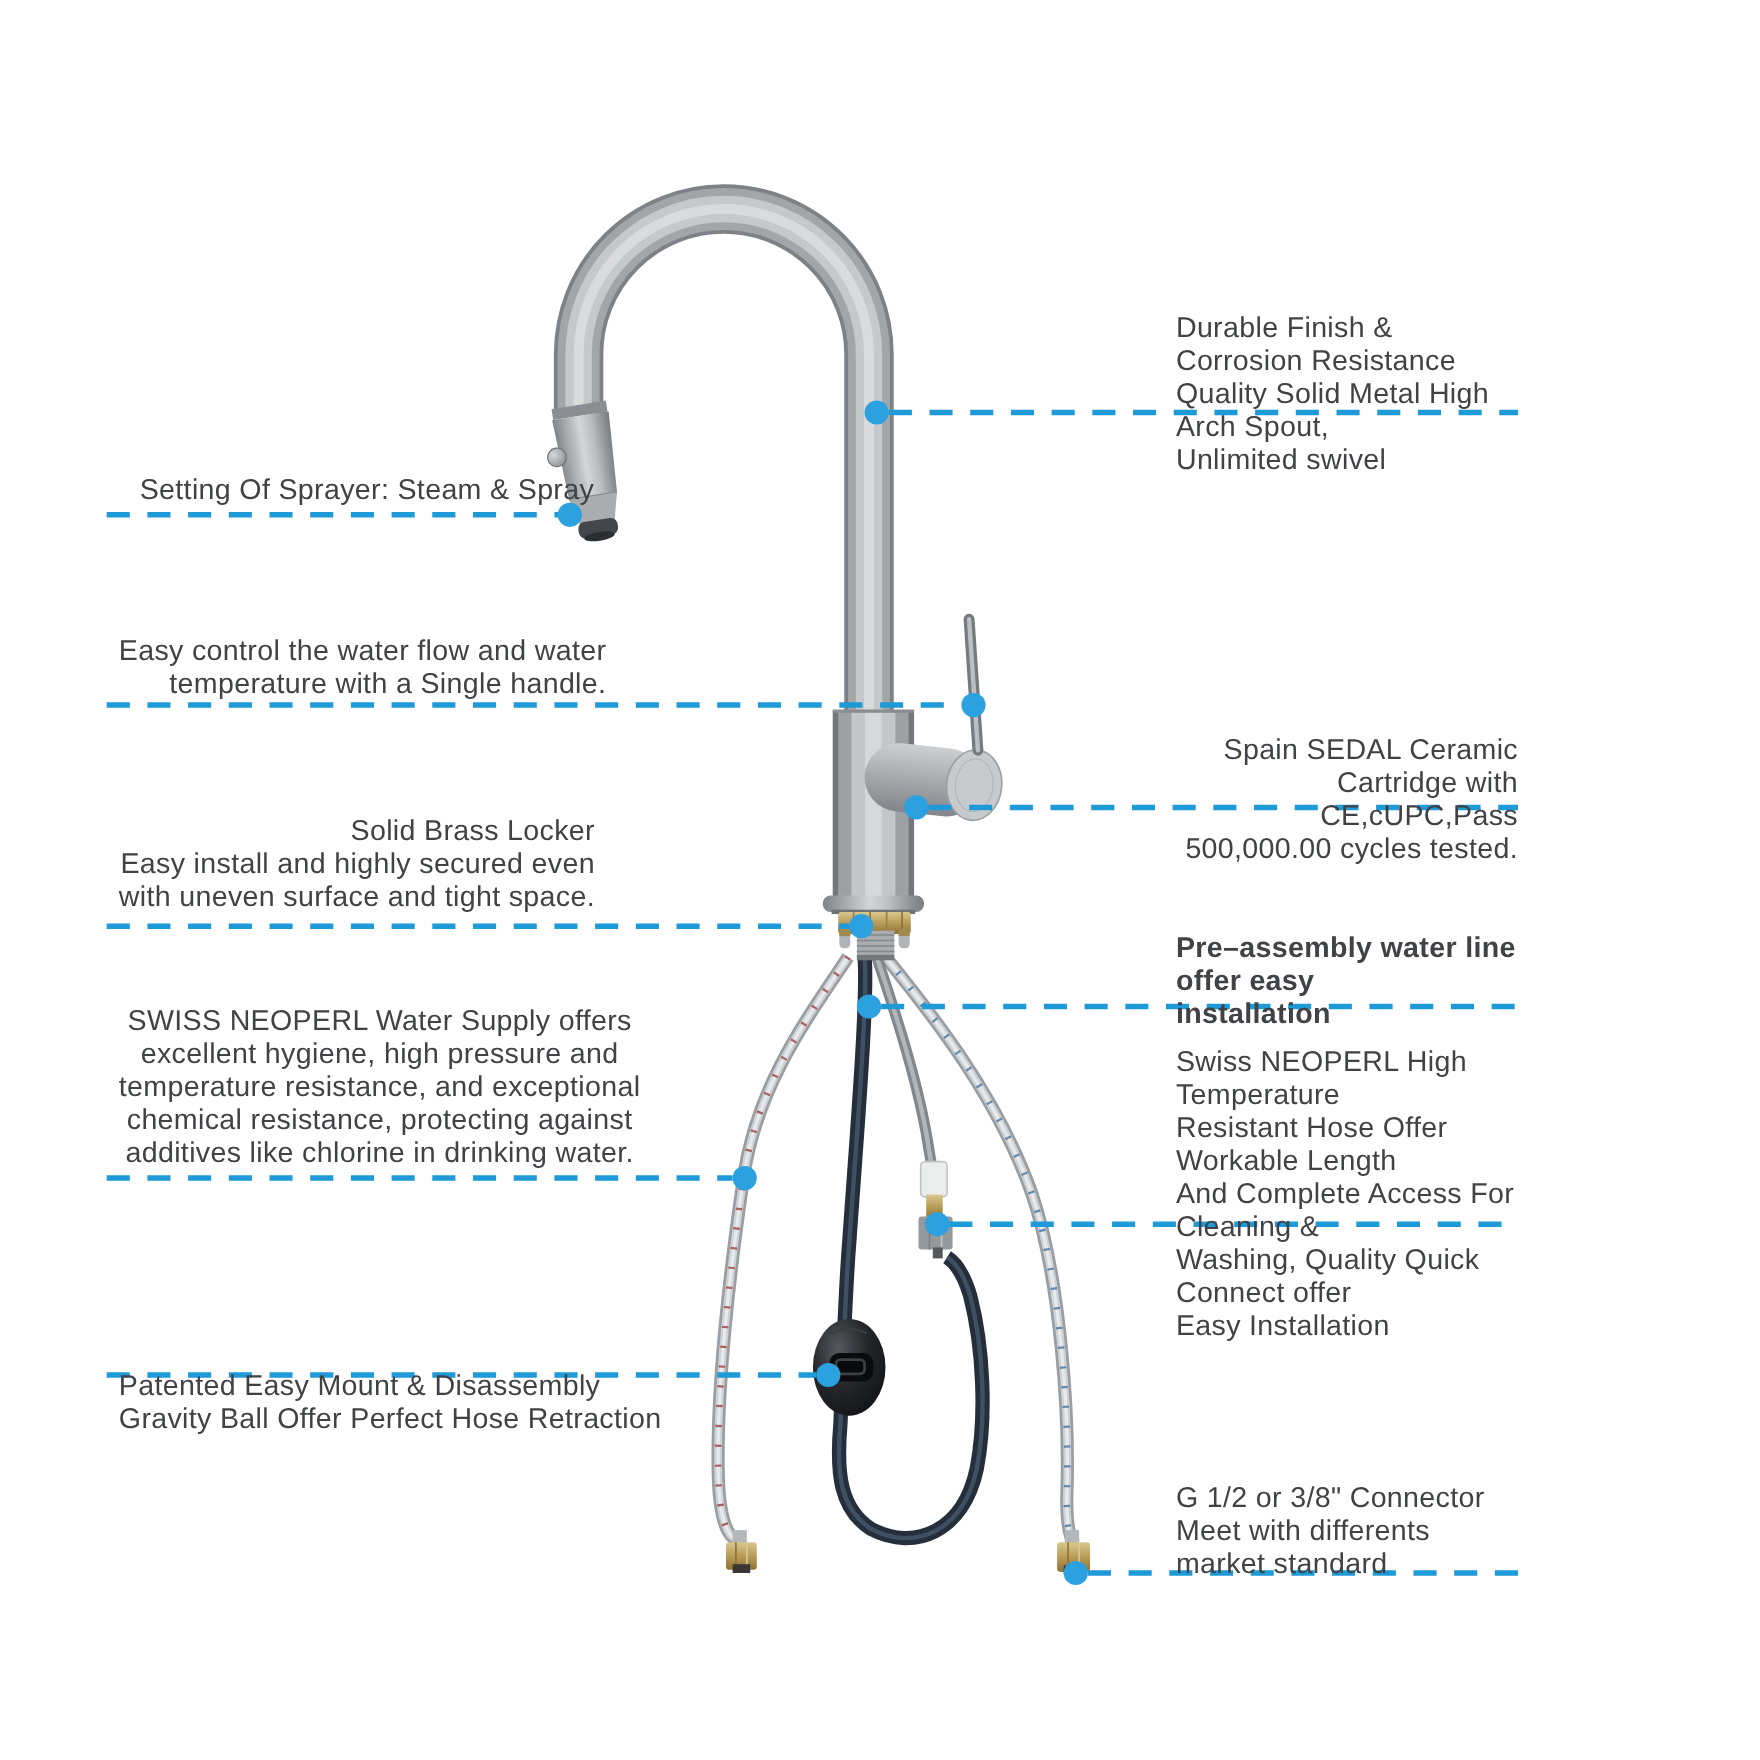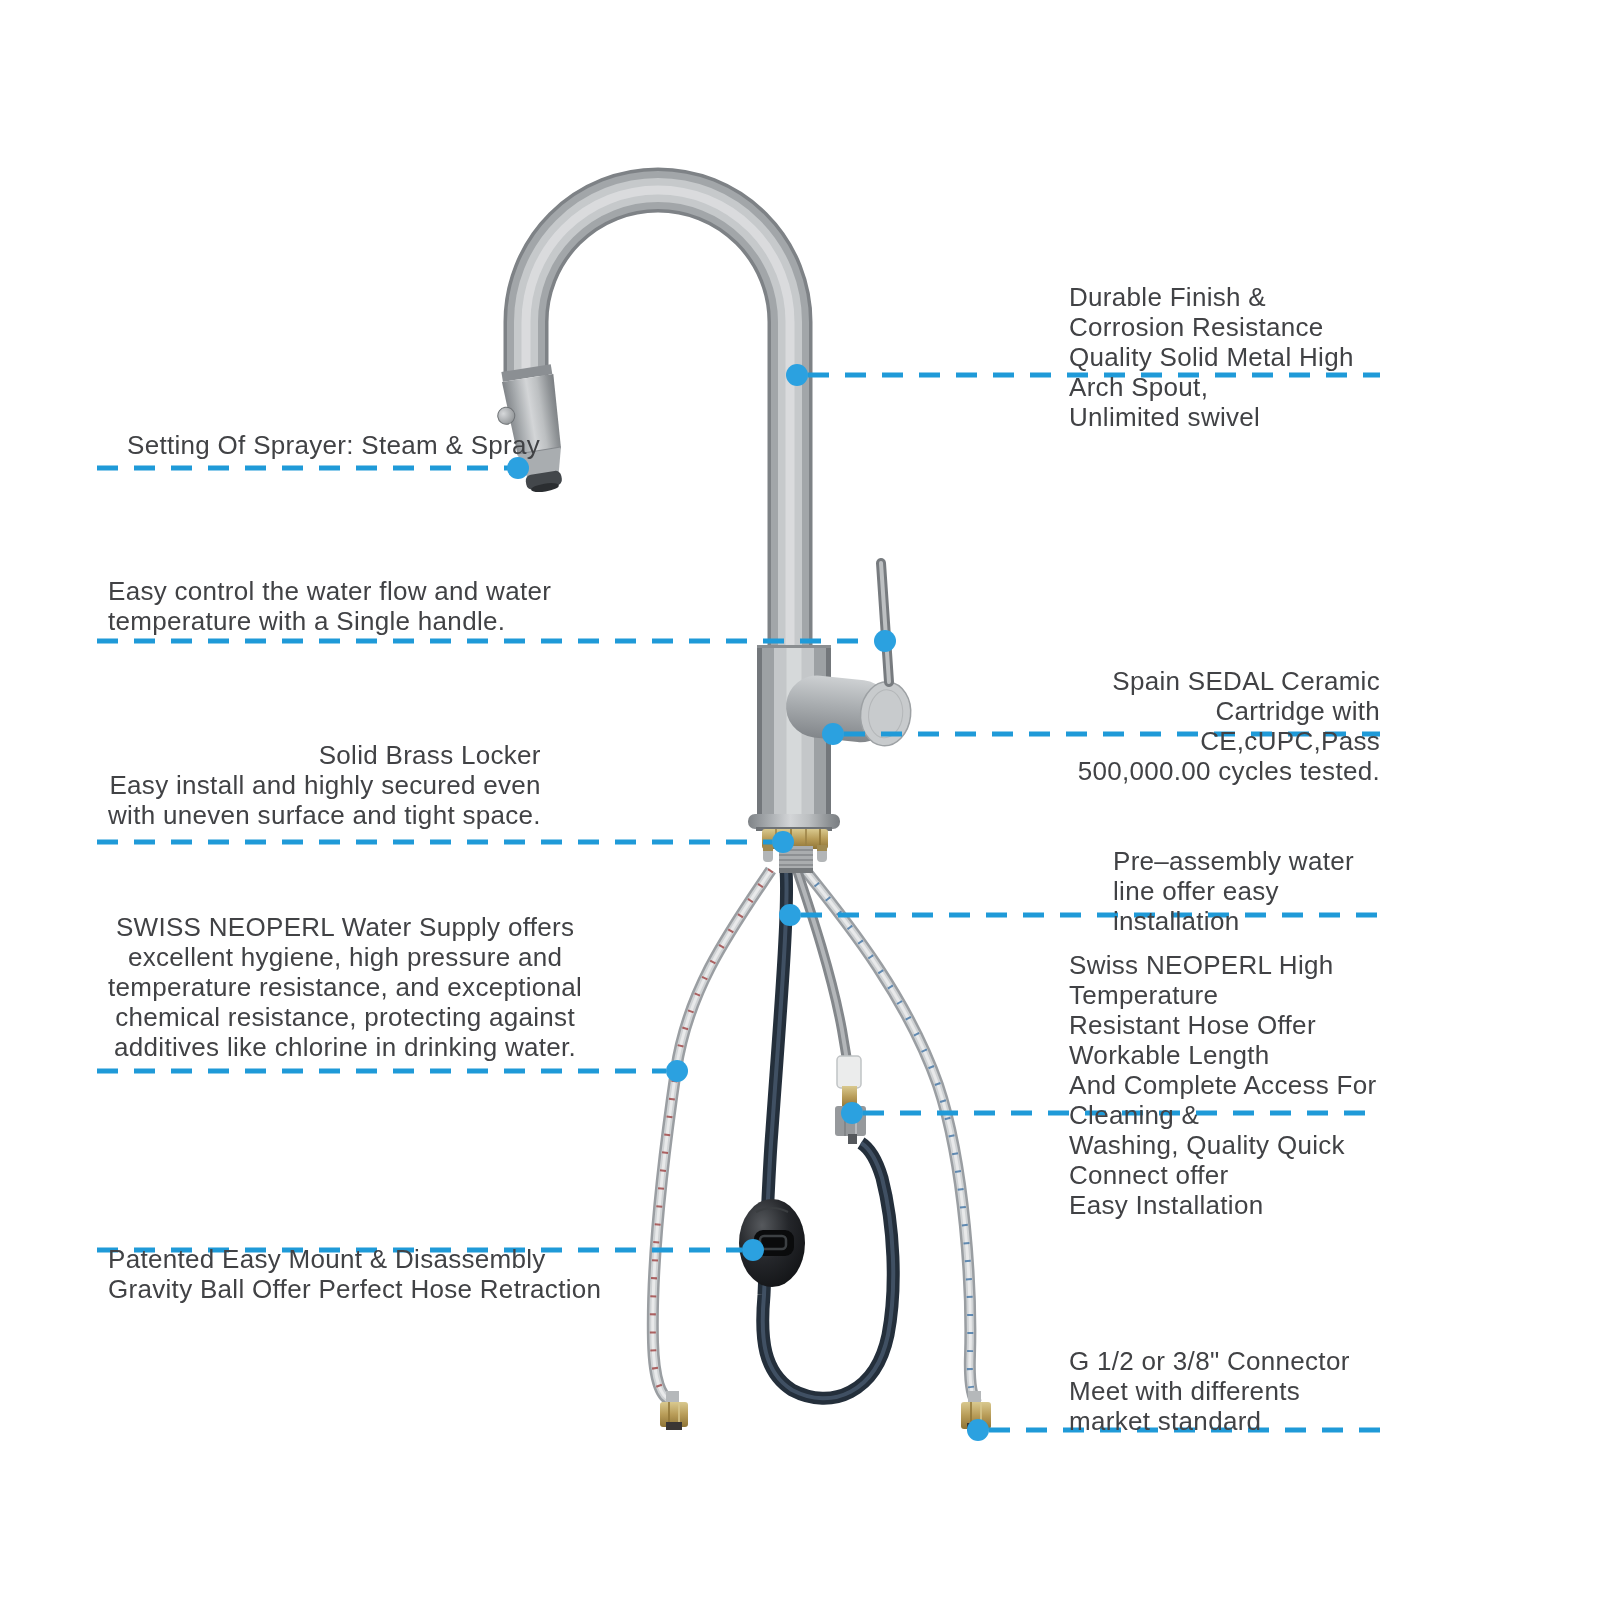--- a/index.html
+++ b/index.html
@@ -188,28 +188,28 @@
       <circle class="callout-dot" cx="852" cy="1113" r="11"></circle>
       <circle class="callout-dot" cx="753" cy="1250" r="11"></circle>
       <circle class="callout-dot" cx="978" cy="1430" r="11"></circle>
     </g>
   </svg>
 
   <div class="callout" style="left:1069px; top:282px;">Durable Finish &amp; Corrosion Resistance
 Quality Solid Metal High Arch Spout,
 Unlimited swivel</div>
   <div class="callout" style="left:108px;  top:430px;margin-left:19px;">Setting Of Sprayer: Steam &amp; Spray</div>
-  <div class="callout" style="left:108px;  top:576px;">Easy control the water flow and water
+  <div class="callout" style="left:108px;  top:576px;text-align:right;">Easy control the water flow and water
 temperature with a Single handle.</div>
   <div class="callout" style="left:1069px; top:666px;text-align:right;">Spain SEDAL Ceramic Cartridge with
 CE,cUPC,Pass 500,000.00 cycles tested.</div>
   <div class="callout" style="left:108px;  top:740px;text-align:right;">Solid Brass Locker
 Easy install and highly secured even
 with uneven surface and tight space.</div>
-  <div class="callout" style="left:1113px; top:846px;">Pre–assembly water line offer easy
+  <div class="callout" style="left:1069px; top:846px;font-weight:bold;">Pre–assembly water line offer easy
 installation</div>
   <div class="callout" style="left:108px;  top:912px;text-align:center;">SWISS NEOPERL Water Supply offers
 excellent hygiene, high pressure and
 temperature resistance, and exceptional
 chemical resistance, protecting against
 additives like chlorine in drinking water.</div>
   <div class="callout" style="left:1069px; top:950px;">Swiss NEOPERL High Temperature
 Resistant Hose Offer Workable Length
 And Complete Access For Cleaning &amp;
 Washing, Quality Quick Connect offer

